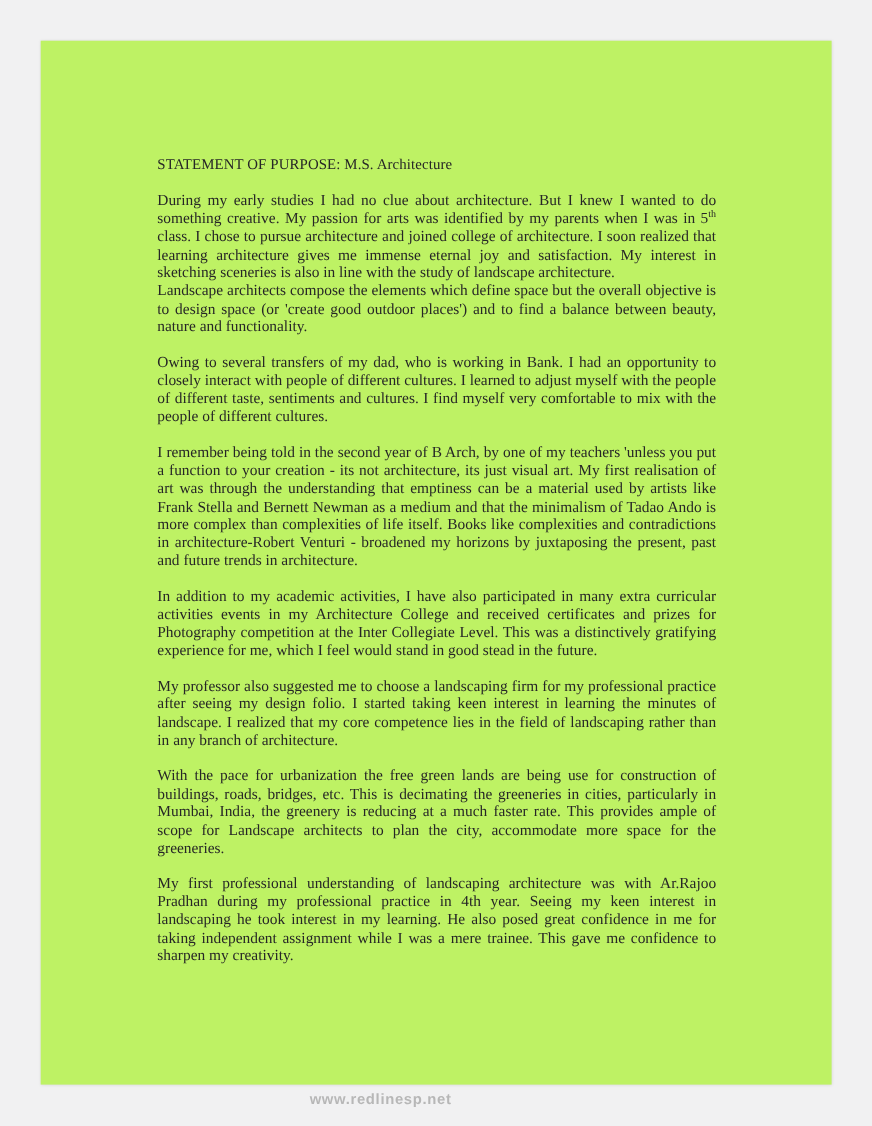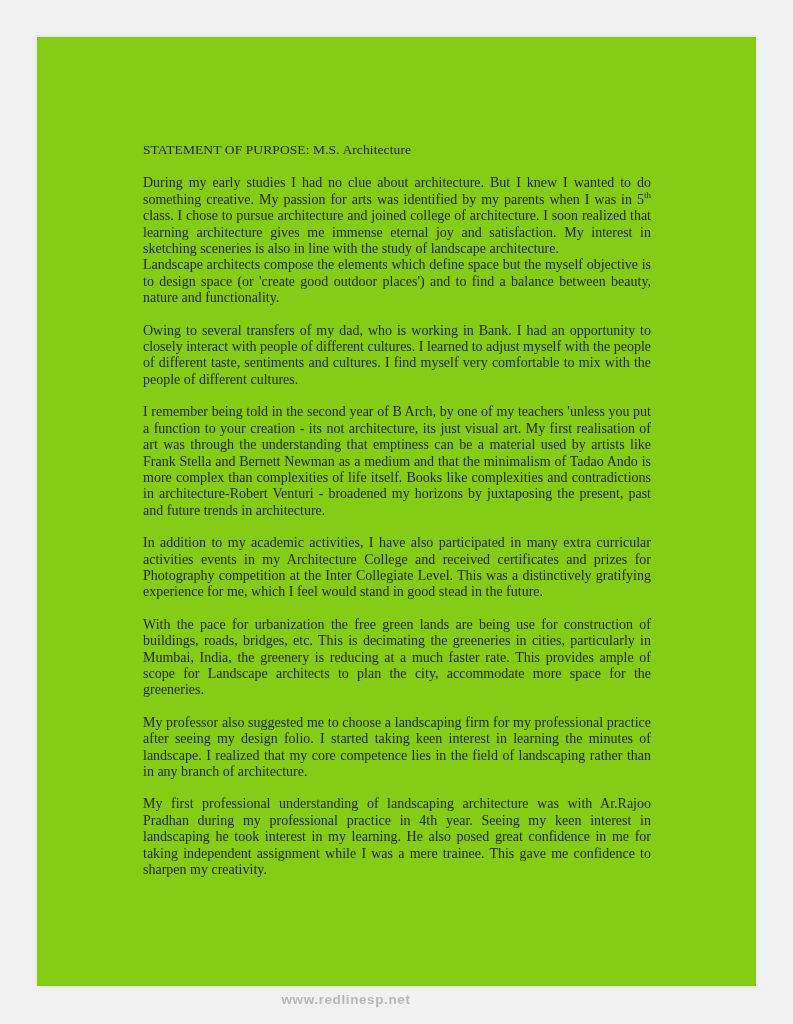--- a/index.html
+++ b/index.html
@@ -16,21 +16,21 @@
     width: 793px;
     min-height: 1024px;
     position: relative;
   }
   .page {
     position: absolute;
     left: 37px;
     top: 37px;
     width: 719px;
     height: 949px;
-    background: #84cc16;
+    background: #bef264;
     box-shadow: 0 0 3px rgba(0,0,0,0.10);
     box-sizing: border-box;
     padding: 105px 105px 0 106px;
   }
   .title {
     font-size: 13.5px;
     font-weight: normal;
     color: #262626;
     margin: 0 0 17px 0;
     line-height: 16.4px;
@@ -69,29 +69,29 @@
 </style>
 </head>
 <body>
 
 <div class="canvas">
   <div class="page">
     <div class="title">STATEMENT OF PURPOSE: M.S. Architecture</div>
 
     <p class="para first"><span>During my early studies I had no clue about architecture. But I knew I wanted to do something creative. My passion for arts was identified by my parents when I was in 5</span><sup>th</sup><span> class. I chose to pursue architecture and joined college of architecture. I soon realized that learning architecture gives me immense eternal joy and satisfaction. My interest in sketching sceneries is also in line with the study of landscape architecture.</span></p>
 
-    <p class="para no-gap">Landscape architects compose the elements which define space but the myself objective is to design space (or 'create good outdoor places') and to find a balance between beauty, nature and functionality.</p>
+    <p class="para no-gap">Landscape architects compose the elements which define space but the overall objective is to design space (or 'create good outdoor places') and to find a balance between beauty, nature and functionality.</p>
 
     <p class="para">Owing to several transfers of my dad, who is working in Bank. I had an opportunity to closely interact with people of different cultures. I learned to adjust myself with the people of different taste, sentiments and cultures. I find myself very comfortable to mix with the people of different cultures.</p>
 
     <p class="para">I remember being told in the second year of B Arch, by one of my teachers 'unless you put a function to your creation - its not architecture, its just visual art. My first realisation of art was through the understanding that emptiness can be a material used by artists like Frank Stella and Bernett Newman as a medium and that the minimalism of Tadao Ando is more complex than complexities of life itself. Books like complexities and contradictions in architecture-Robert Venturi - broadened my horizons by juxtaposing the present, past and future trends in architecture.</p>
 
     <p class="para">In addition to my academic activities, I have also participated in many extra curricular activities events in my Architecture College and received certificates and prizes for Photography competition at the Inter Collegiate Level. This was a distinctively gratifying experience for me, which I feel would stand in good stead in the future.</p>
 
+    <p class="para">My professor also suggested me to choose a landscaping firm for my professional practice after seeing my design folio. I started taking keen interest in learning the minutes of landscape. I realized that my core competence lies in the field of landscaping rather than in any branch of architecture.</p>
+
     <p class="para">With the pace for urbanization the free green lands are being use for construction of buildings, roads, bridges, etc. This is decimating the greeneries in cities, particularly in Mumbai, India, the greenery is reducing at a much faster rate. This provides ample of scope for Landscape architects to plan the city, accommodate more space for the greeneries.</p>
-
-    <p class="para">My professor also suggested me to choose a landscaping firm for my professional practice after seeing my design folio. I started taking keen interest in learning the minutes of landscape. I realized that my core competence lies in the field of landscaping rather than in any branch of architecture.</p>
 
     <p class="para">My first professional understanding of landscaping architecture was with Ar.Rajoo Pradhan during my professional practice in 4th year. Seeing my keen interest in landscaping he took interest in my learning. He also posed great confidence in me for taking independent assignment while I was a mere trainee. This gave me confidence to sharpen my creativity.</p>
   </div>
 
   <div class="watermark">www.redlinesp.net</div>
 </div>
 
 </body></html>

